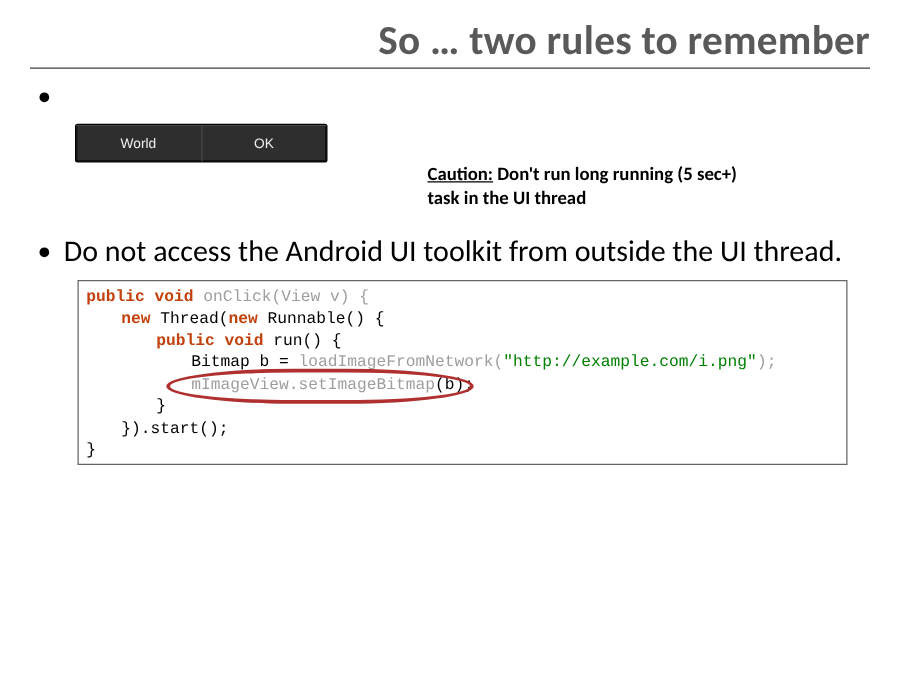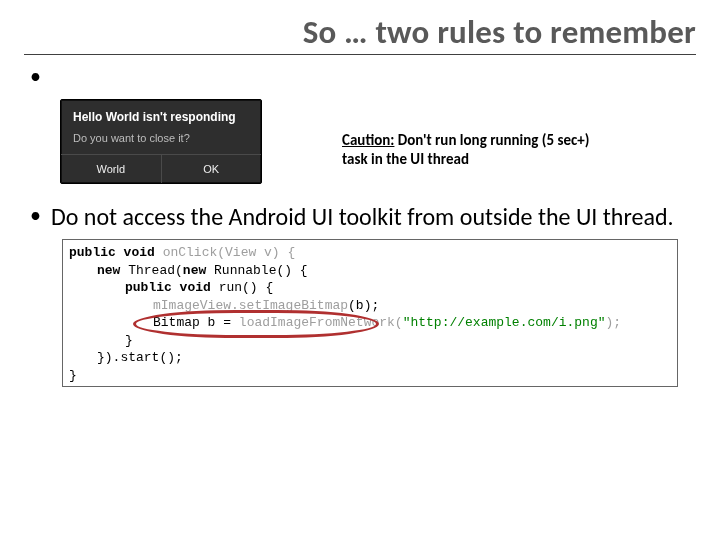--- a/index.html
+++ b/index.html
@@ -16,21 +16,21 @@
   .dlg-q{color:#bdbdbd;font-size:11px;margin-bottom:2px;}
   .dlg-div{height:1px;background:#4a4a4a;margin:0;}
   .dlg-btns{display:flex;}
   .dlg-btn{flex:1;text-align:center;padding:8px 0;color:#eee;font-size:11px;}
   .dlg-sep{width:1px;background:#4a4a4a;}
   
   .caution{font-size:15px;font-weight:700;max-width:270px;margin:32px 0 0 58px;line-height:1.25;}
   .caution .u{text-decoration:underline;}
   
   .codebox{border:1px solid #666;margin:8px 18px 0 38px;padding:4px 6px 2px 6px;font-family:"Courier New",monospace;font-size:13px;color:#000;line-height:1.35;position:relative;background:#fff;}
-  .kw{color:#000000;font-weight:700;}
+  .kw{color:#c2410c;font-weight:700;}
   .nm{color:#000;}
   .fade{color:#9e9e9e;}
   .str{color:#008000;}
   .codebox .l1{padding-left:0;}
   .codebox .l2{padding-left:28px;}
   .codebox .l3{padding-left:56px;}
   .codebox .l4{padding-left:84px;}
   .oval{position:absolute;width:240px;height:22px;border:3px solid #b03030;border-radius:50%/60%;pointer-events:none;}
 </style>
 </head>
@@ -40,24 +40,20 @@
   <div class="title">So … two rules to remember</div>
   <div class="hr"></div>
 
   <div class="bullet">
     <span class="dot">•</span>
   </div>
 
   <div class="row1">
 
     <div class="dlg">
-      <div class="dlg-pad">
-        <div class="dlg-h">Hello World isn't responding</div>
-        <div class="dlg-q">Do you want to close it?</div>
-      </div>
       <div class="dlg-div"></div>
       <div class="dlg-btns">
         <div class="dlg-btn">World</div>
         <div class="dlg-sep"></div>
         <div class="dlg-btn">OK</div>
       </div>
     </div>
 
     <div class="caution">
       <span class="u">Caution:</span><span> Don't run long running (5 sec+) task in the UI thread</span>
@@ -66,20 +62,20 @@
 
   <div class="bullet" style="margin-top:18px;">
     <span class="dot">•</span>
     <span>Do not access the Android UI toolkit from outside the UI thread.</span>
   </div>
 
   <div class="codebox">
     <div class="l1"><span class="kw">public void</span><span class="fade"> onClick(View v) {</span></div>
     <div class="l2"><span class="kw">new</span><span class="nm"> Thread(</span><span class="kw">new</span><span class="nm"> Runnable() {</span></div>
     <div class="l3"><span class="kw">public void</span><span class="nm"> run() {</span></div>
+    <div class="l4"><span class="nm">Bitmap b = </span><span class="fade">loadImageFromNetwork(</span><span class="str">"http://example.com/i.png"</span><span class="fade">);</span></div>
     <div class="l4"><span class="fade">mImageView.setImageBitmap</span><span class="nm">(b);</span></div>
-    <div class="l4"><span class="nm">Bitmap b = </span><span class="fade">loadImageFromNetwork(</span><span class="str">"http://example.com/i.png"</span><span class="fade">);</span></div>
     <div class="l3"><span class="nm">}</span></div>
     <div class="l2"><span class="nm">}).start();</span></div>
     <div class="l1"><span class="nm">}</span></div>
     <div class="oval" style="left:70px;top:70px;"></div>
   </div>
 </div>
 
 </body></html>

